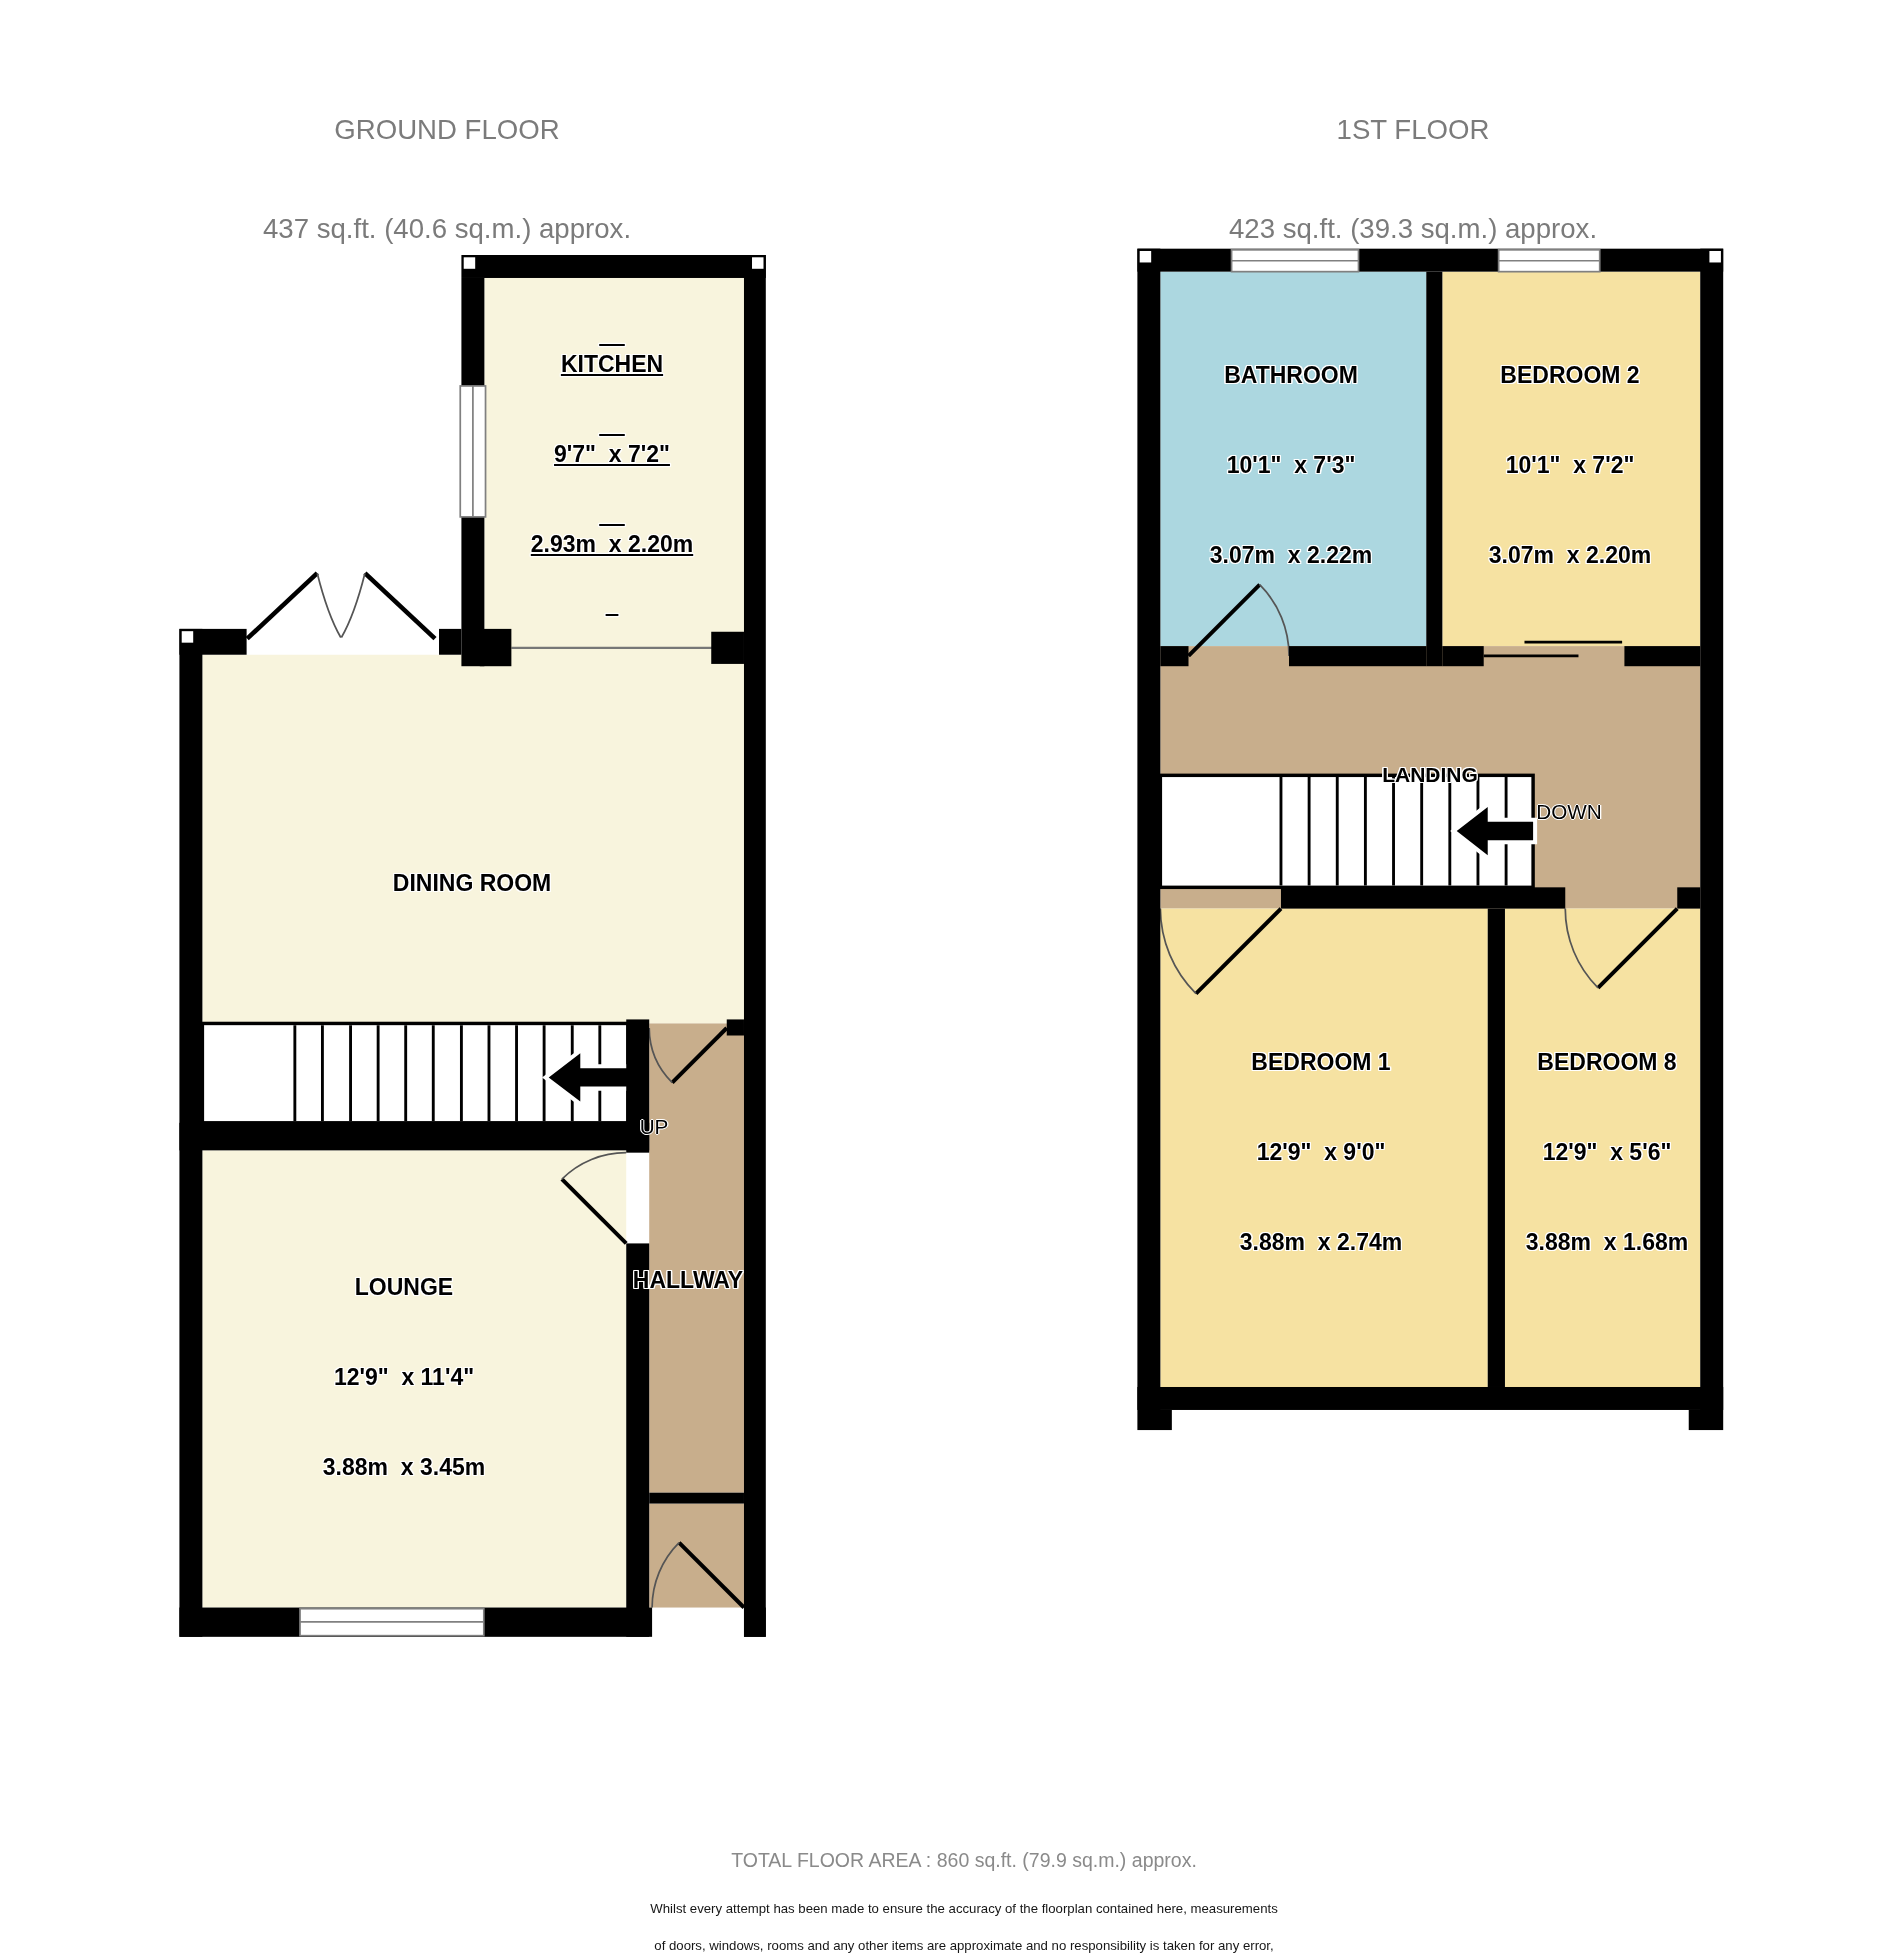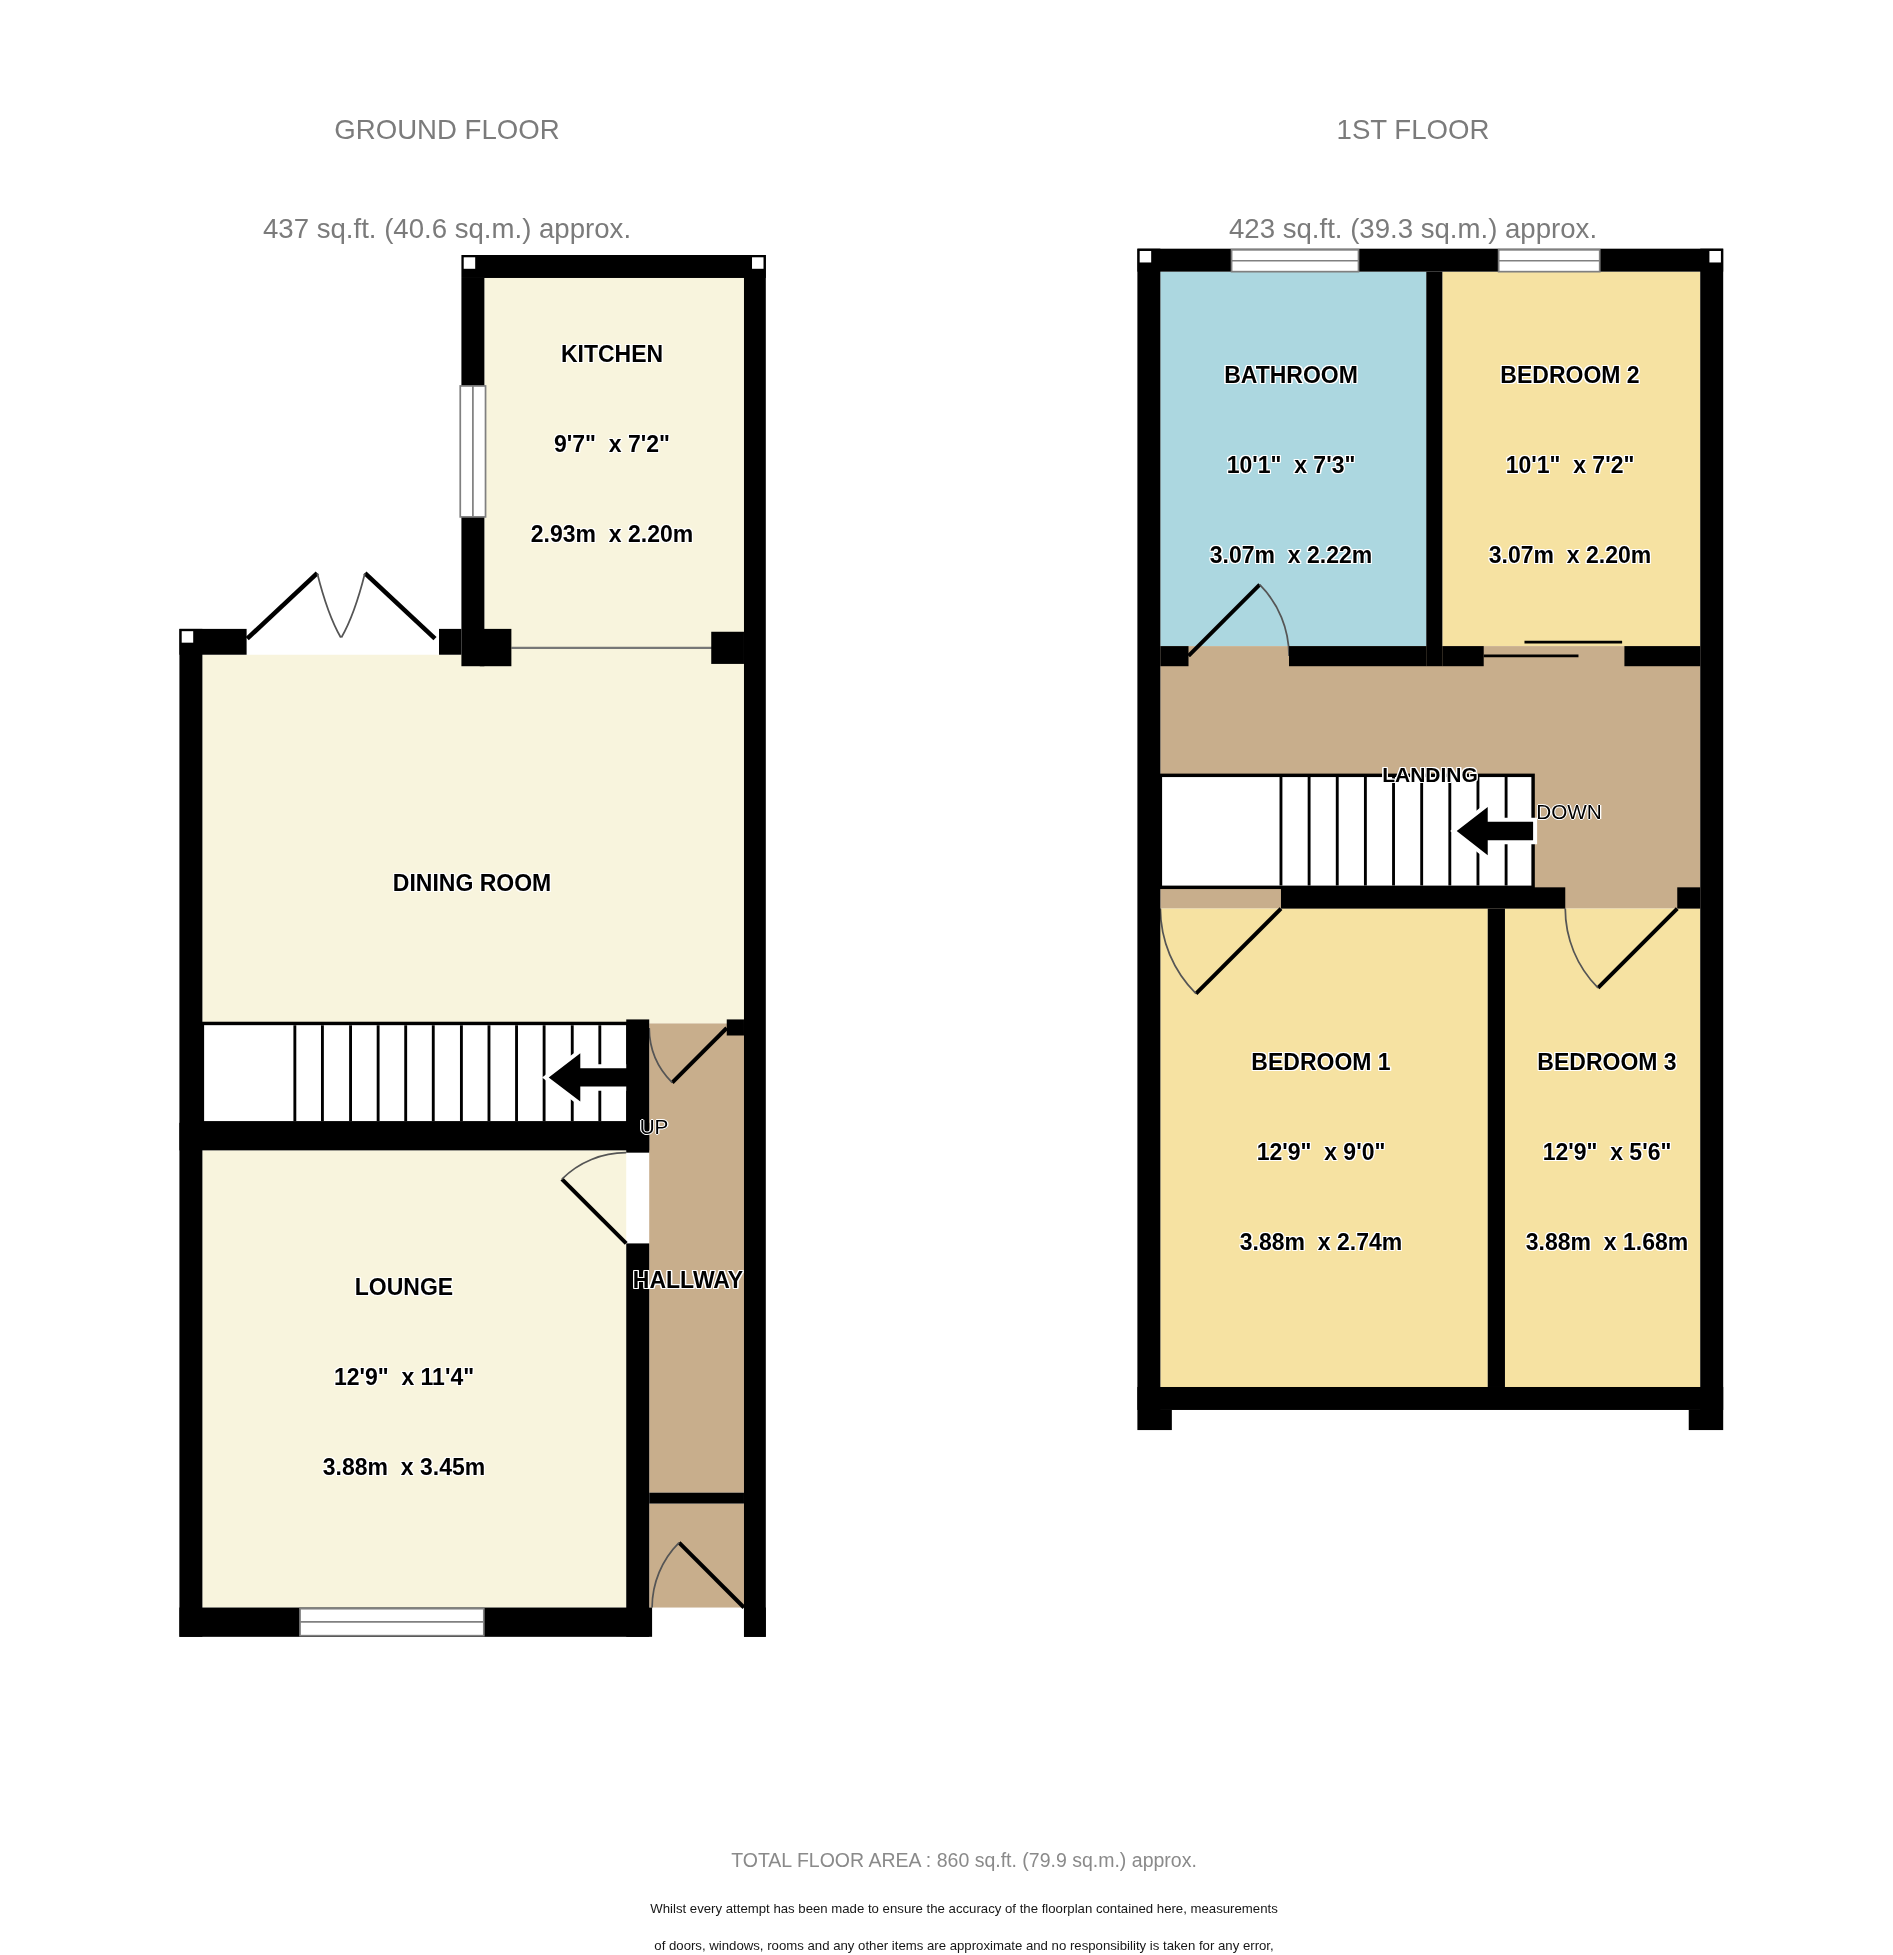--- a/index.html
+++ b/index.html
@@ -162,21 +162,21 @@
 
   <div class="floor-header" style="left:447px;top:47px;">
     <div>GROUND FLOOR</div>
     <div>437 sq.ft. (40.6 sq.m.) approx.</div>
   </div>
   <div class="floor-header" style="left:1413px;top:47px;">
     <div>1ST FLOOR</div>
     <div>423 sq.ft. (39.3 sq.m.) approx.</div>
   </div>
 
-  <div class="room-label" style="left:612px;top:444px;">
+  <div class="room-label" style="left:612px;top:454px;text-decoration:underline;">
     <div>KITCHEN</div>
     <div>9'7"  x 7'2"</div>
     <div>2.93m  x 2.20m</div>
   </div>
   <div class="room-label" style="left:472px;top:883px;">
     <div>DINING ROOM</div>
   </div>
   <div class="room-label" style="left:404px;top:1377px;">
     <div>LOUNGE</div>
     <div>12'9"  x 11'4"</div>
@@ -200,21 +200,21 @@
   <div class="room-label room-label--landing" style="left:1430px;top:775px;">
     <div>LANDING</div>
   </div>
   <div class="dir-label" style="left:1569px;top:812px;">DOWN</div>
   <div class="room-label" style="left:1321px;top:1152px;">
     <div>BEDROOM 1</div>
     <div>12'9"  x 9'0"</div>
     <div>3.88m  x 2.74m</div>
   </div>
   <div class="room-label" style="left:1607px;top:1152px;">
-    <div>BEDROOM 3</div>
+    <div>BEDROOM 8</div>
     <div>12'9"  x 5'6"</div>
     <div>3.88m  x 1.68m</div>
   </div>
 
   <div class="footer">
     <div class="total">TOTAL FLOOR AREA : 860 sq.ft. (79.9 sq.m.) approx.</div>
     <div class="line">Whilst every attempt has been made to ensure the accuracy of the floorplan contained here, measurements</div>
     <div class="line">of doors, windows, rooms and any other items are approximate and no responsibility is taken for any error,</div>
     
     

